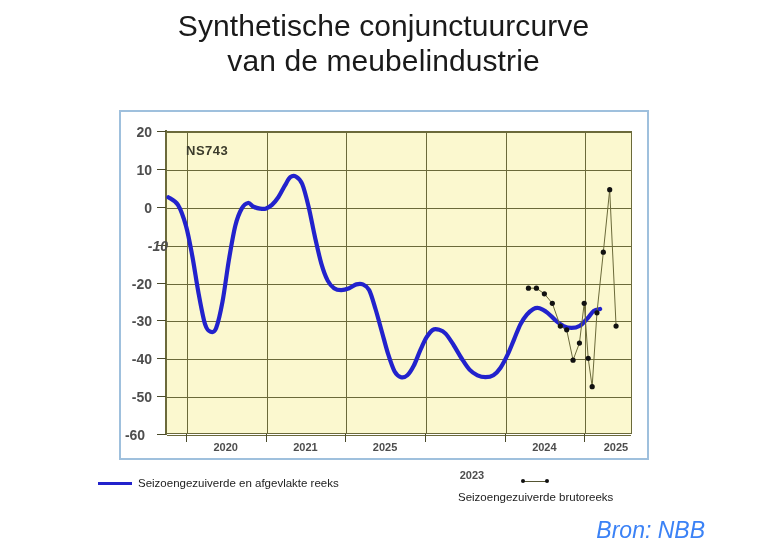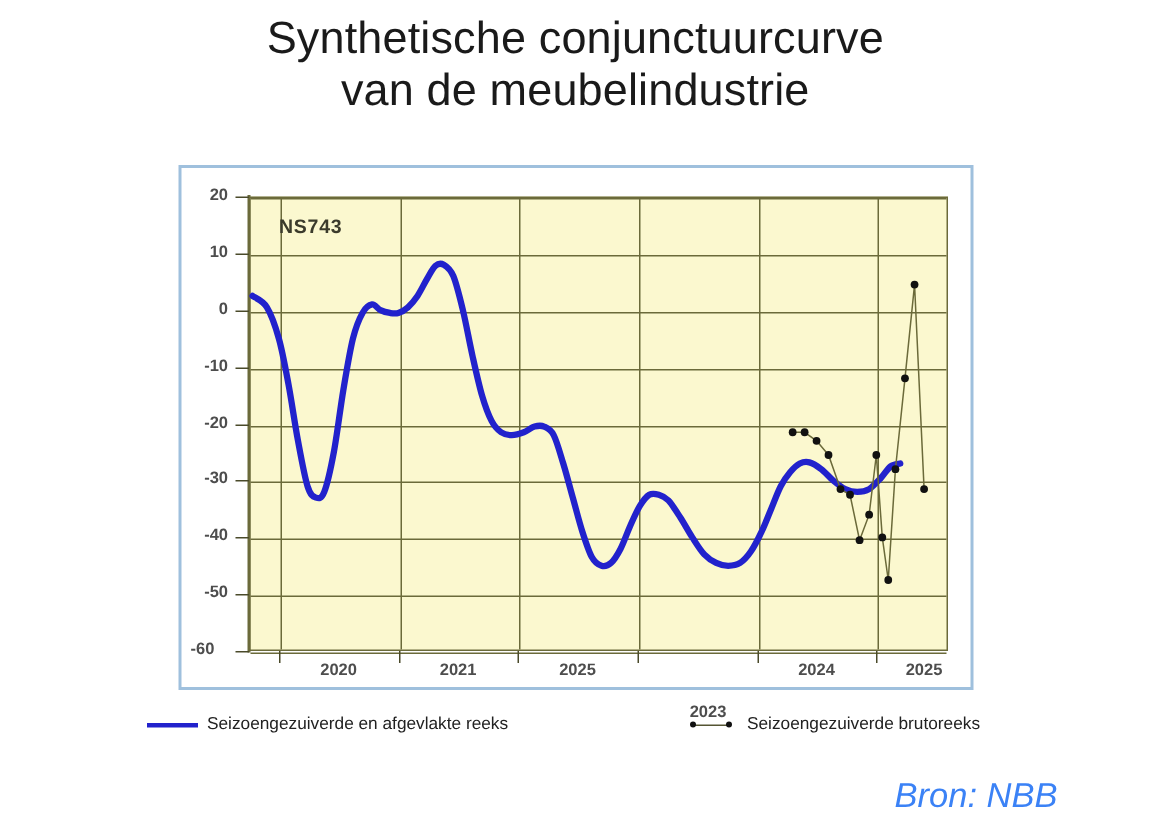--- a/index.html
+++ b/index.html
@@ -75,21 +75,21 @@
     position: absolute;
     left: 157px;
     width: 9px;
     height: 1px;
     background: #4a4a2a;
   }
   .y-label {
     position: absolute;
     width: 34px;
     text-align: right;
-    font-size: 11px;
+    font-size: 14px;
     color: #4d4d4d;
     font-weight: bold;
   }
 
   
   .x-tick {
     position: absolute;
     top: 434px;
     width: 1px;
     height: 8px;
@@ -135,21 +135,21 @@
     height: 22px;
   }
   .legend-entry {
     position: absolute;
     display: flex;
     align-items: center;
     gap: 6px;
     justify-content: space-between;
   }
   #legend-entry-smoothed { left: 8px; top: 0; }
-  #legend-entry-gross { left: 368px; top: 0; }
+  #legend-entry-gross { left: 368px; top: 0; flex-direction: column; }
   .legend-label {
     font-size: 11.5px;
     color: #222222;
   }
   .legend-swatch-line {
     width: 34px;
     height: 3px;
     background: #2222cc;
   }
   .legend-swatch-dots {
@@ -217,21 +217,21 @@
 <div id="y-axis-line"></div>
 
 <div id="axis-decor">
     <div class="y-tick" style="top: 131px;"></div>
     <div class="y-label" style="top: 124px; left: 118px;">20</div>
     <div class="y-tick" style="top: 168.875px;"></div>
     <div class="y-label" style="top: 161.875px; left: 118px;">10</div>
     <div class="y-tick" style="top: 206.75px;"></div>
     <div class="y-label" style="top: 199.75px; left: 118px;">0</div>
     <div class="y-tick" style="top: 244.625px;"></div>
-    <div class="y-label" style="top: 237.625px; left: 118px;">-10</div>
+    <div class="y-label" style="top: 237.625px; left: 134px; font-style: italic;">-10</div>
     <div class="y-tick" style="top: 282.5px;"></div>
     <div class="y-label" style="top: 275.5px; left: 118px;">-20</div>
     <div class="y-tick" style="top: 320.375px;"></div>
     <div class="y-label" style="top: 313.375px; left: 118px;">-30</div>
     <div class="y-tick" style="top: 358.25px;"></div>
     <div class="y-label" style="top: 351.25px; left: 118px;">-40</div>
     <div class="y-tick" style="top: 396.125px;"></div>
     <div class="y-label" style="top: 389.125px; left: 118px;">-50</div>
     <div class="y-tick" style="top: 434px;"></div>
     <div class="y-label" style="top: 427px; left: 118px; text-align: center;">-60</div>

